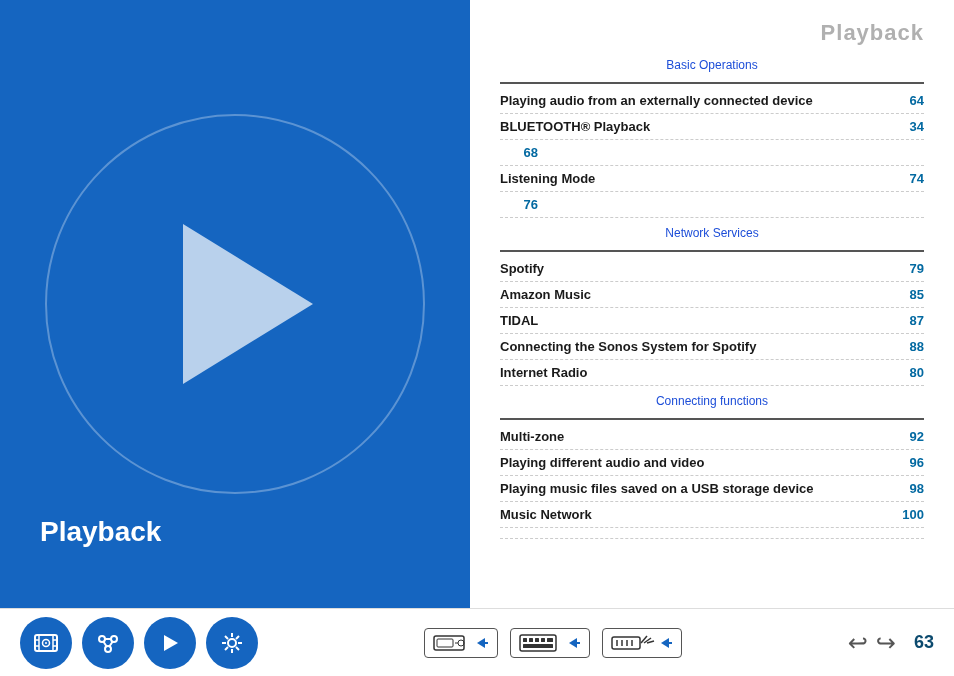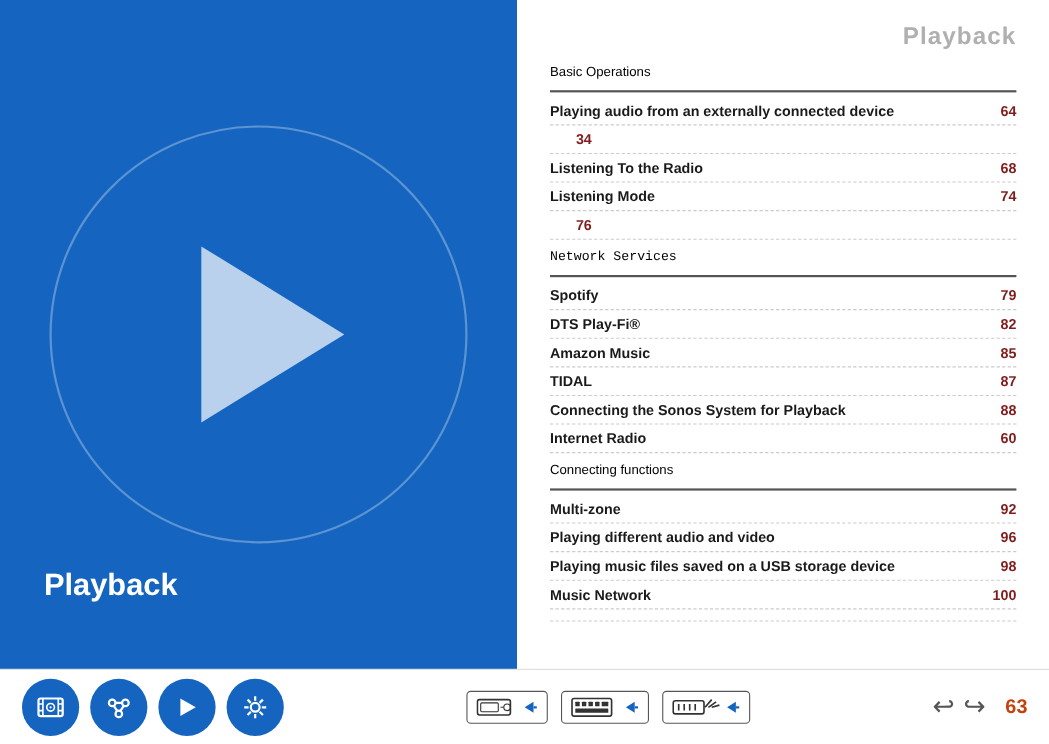--- a/index.html
+++ b/index.html
@@ -74,22 +74,22 @@
     .page-title {
       text-align: right;
       color: #b0b0b0;
       font-size: 22px;
       font-weight: bold;
       margin-bottom: 12px;
       letter-spacing: 1px;
     }
 
     .section-header {
-      text-align: left;
-      color: #000000;
+      text-align: center;
+      color: #1d4ed8;
       font-size: 12px;
       margin-bottom: 6px;
       padding-bottom: 4px;
     }
 
     .toc-item {
       display: flex;
       justify-content: space-between;
       align-items: baseline;
       border-bottom: 1px dashed #ccc;
@@ -99,21 +99,21 @@
     .toc-item .toc-label {
       font-size: 13px;
       font-weight: bold;
       color: #1a1a1a;
       flex: 1;
     }
 
     .toc-item .toc-page {
       font-size: 13px;
       font-weight: bold;
-      color: #7f1d1d;
+      color: #0369a1;
       margin-left: 10px;
       min-width: 28px;
       text-align: right;
     }
 
     .section-divider {
       border: none;
       border-top: 2px solid #555;
       margin: 6px 0 4px 0;
     }
@@ -165,21 +165,21 @@
 
     .undo-icon, .redo-icon {
       font-size: 24px;
       color: #555;
       cursor: pointer;
     }
 
     .page-num {
       font-size: 18px;
       font-weight: bold;
-      color: #c2410c;
+      color: #0c4a6e;
       margin-left: 10px;
     }
 
     
     .device-icon-group {
       display: flex;
       align-items: center;
       gap: 4px;
       border: 1.5px solid #555;
       border-radius: 4px;
@@ -202,61 +202,57 @@
     <div class="page-title">Playback</div>
 
     <div class="section-header">Basic Operations</div>
     <hr class="section-divider">
     <div>
       <div class="toc-item">
         <span class="toc-label">Playing audio from an externally connected device</span>
         <span class="toc-page">64</span>
       </div>
       <div class="toc-item">
+        <span class="toc-label">BLUETOOTH® Playback</span>
         <span class="toc-page">34</span>
       </div>
       <div class="toc-item">
-        <span class="toc-label">Listening To the Radio</span>
         <span class="toc-page">68</span>
       </div>
       <div class="toc-item">
         <span class="toc-label">Listening Mode</span>
         <span class="toc-page">74</span>
       </div>
       <div class="toc-item">
         <span class="toc-page">76</span>
       </div>
     </div>
 
-    <div class="section-header" style="margin-top:8px;font-family:Liberation Mono, monospace;">Network Services</div>
+    <div class="section-header" style="margin-top:8px;">Network Services</div>
     <hr class="section-divider">
     <div>
       <div class="toc-item">
         <span class="toc-label">Spotify</span>
         <span class="toc-page">79</span>
       </div>
       <div class="toc-item">
-        <span class="toc-label">DTS Play-Fi®</span>
-        <span class="toc-page">82</span>
-      </div>
-      <div class="toc-item">
         <span class="toc-label">Amazon Music</span>
         <span class="toc-page">85</span>
       </div>
       <div class="toc-item">
         <span class="toc-label">TIDAL</span>
         <span class="toc-page">87</span>
       </div>
       <div class="toc-item">
-        <span class="toc-label">Connecting the Sonos System for Playback</span>
+        <span class="toc-label">Connecting the Sonos System for Spotify</span>
         <span class="toc-page">88</span>
       </div>
       <div class="toc-item">
         <span class="toc-label">Internet Radio</span>
-        <span class="toc-page">60</span>
+        <span class="toc-page">80</span>
       </div>
     </div>
 
     <div class="section-header" style="margin-top:8px;">Connecting functions</div>
     <hr class="section-divider">
     <div>
       <div class="toc-item">
         <span class="toc-label">Multi-zone</span>
         <span class="toc-page">92</span>
       </div>

